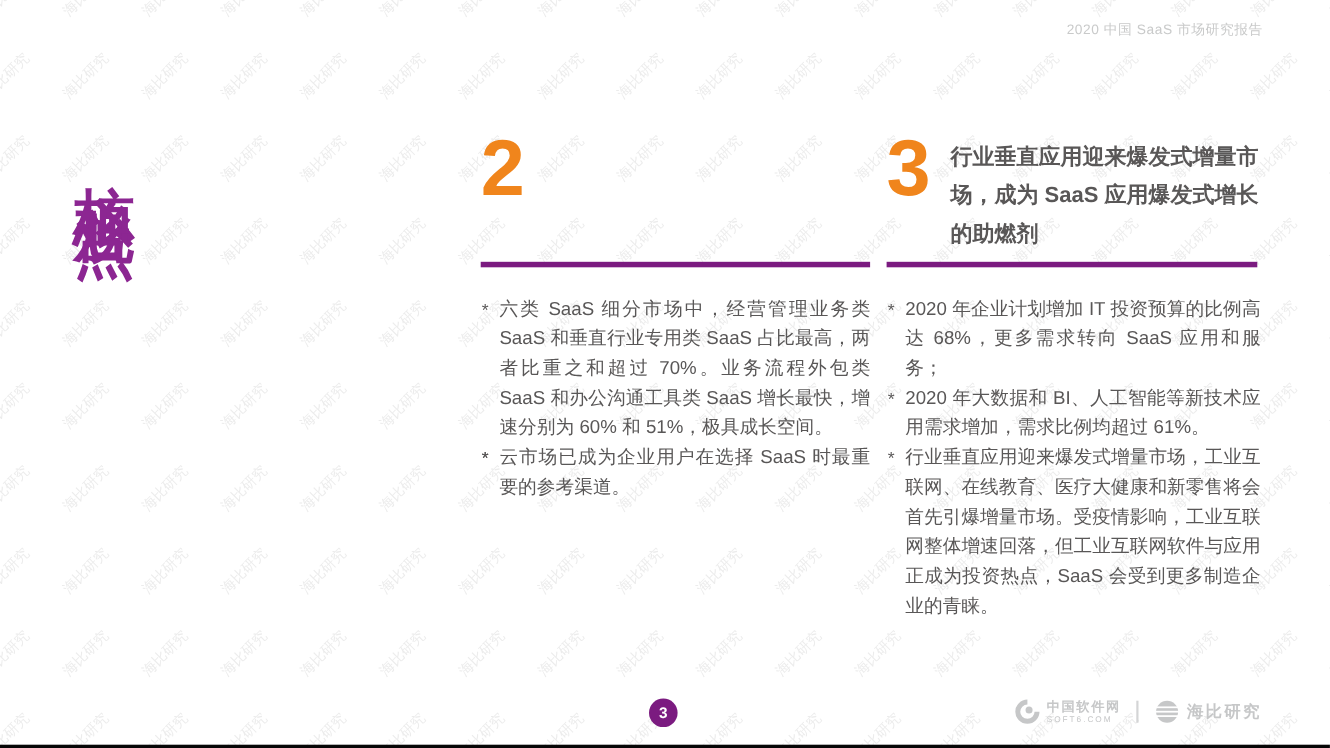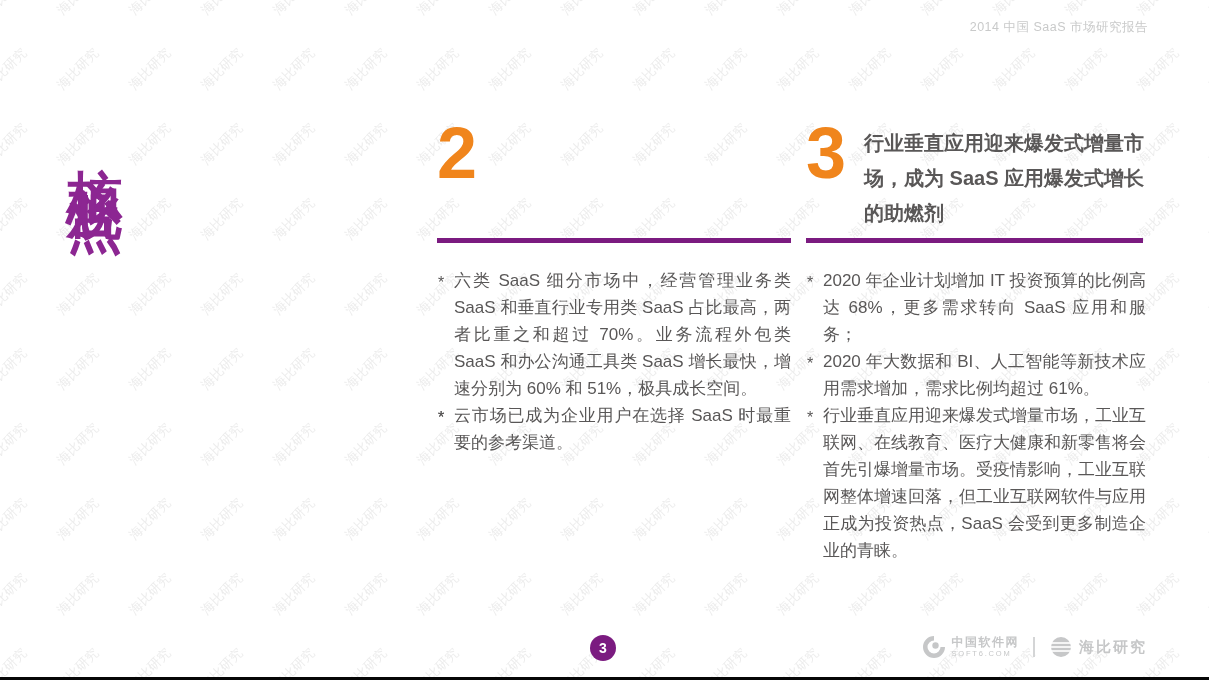--- a/index.html
+++ b/index.html
@@ -329,21 +329,21 @@
     <span class="wm" style="left: 700px; top: 660px;">海比研究</span>
     <span class="wm" style="left: 772px; top: 660px;">海比研究</span>
     <span class="wm" style="left: 844px; top: 660px;">海比研究</span>
     <span class="wm" style="left: 916px; top: 660px;">海比研究</span>
     <span class="wm" style="left: 988px; top: 660px;">海比研究</span>
     <span class="wm" style="left: 1060px; top: 660px;">海比研究</span>
     <span class="wm" style="left: 1132px; top: 660px;">海比研究</span>
     <span class="wm" style="left: 1204px; top: 660px;">海比研究</span>
   </div>
 
-<div class="report-header">2014 中国 SaaS 市场研究报告</div>
+<div class="report-header">2020 中国 SaaS 市场研究报告</div>
 
 <div class="vertical-title">核心观点</div>
 
 <div class="section" id="section-2">
   <div class="section-head">
     <div class="section-number">2</div>
   </div>
   <div class="divider"></div>
   <ul class="bullets">
     <li class="bullet-item">

